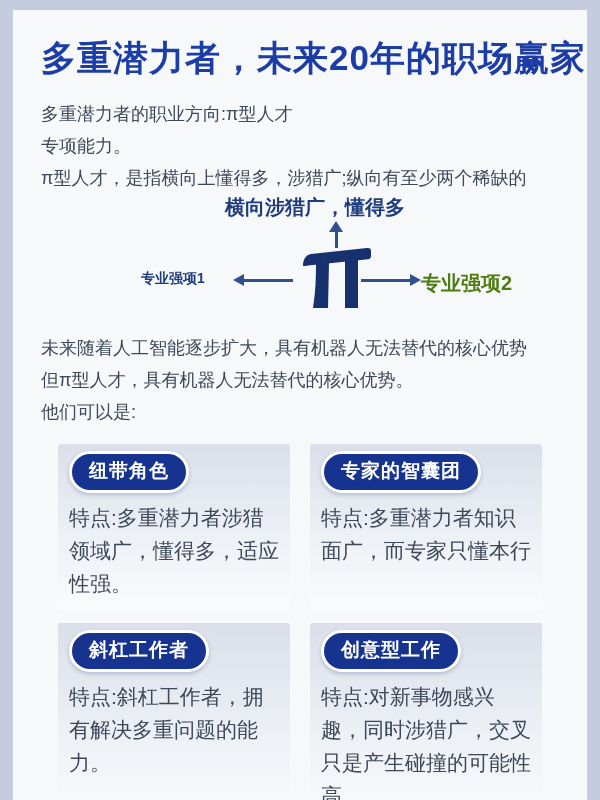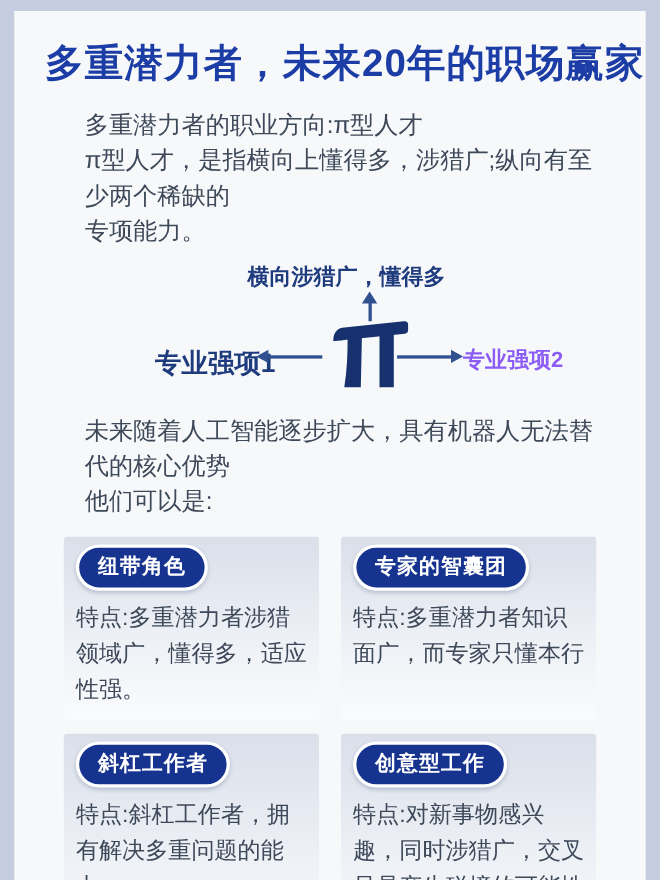--- a/index.html
+++ b/index.html
@@ -9,38 +9,38 @@
     background:#c6cce0;
   }
   .frame{width:600px;height:800px;box-sizing:border-box;padding:10px 13px 0 13px;background:#c6cce0;}
   .page{width:100%;height:790px;box-sizing:border-box;background:#f7f8fa;padding:0 28px;overflow:hidden;}
 
   .title{
     margin:0;padding-top:26px;
     font-size:35px;line-height:44px;font-weight:800;
     color:#1c3da5;letter-spacing:1px;white-space:nowrap;
   }
-  .para{margin-top:18px;font-size:22px;line-height:32px;color:#3d4859;margin-left:36px;}
+  .para{margin-top:18px;font-size:18px;line-height:32px;color:#3d4859;}
   .para .pline{min-height:32px;}
 
   
-  .diagram{position:relative;height:126px;margin-top:12px;}
+  .diagram{position:relative;height:126px;margin-top:0;}
   .diagram-top-label{
     position:absolute;top:0;left:0;right:0;text-align:center;
     padding-left:30px;font-size:20px;font-weight:800;color:#1e3b7e;
   }
   .arrow-up-line{position:absolute;left:294px;top:36px;width:3px;height:18px;background:#30508f;}
   .arrow-up-head{
     position:absolute;left:288px;top:27px;width:0;height:0;
     border-left:7.5px solid transparent;border-right:7.5px solid transparent;
     border-bottom:11px solid #30508f;
   }
   .pi-symbol{position:absolute;left:260px;top:52px;width:72px;height:64px;}
-  .diagram-left-label{position:absolute;left:100px;top:76px;font-size:24px;font-weight:800;color:#1e3b7e;white-space:nowrap;}
-  .diagram-right-label{position:absolute;left:380px;top:76px;font-size:20px;font-weight:800;color:#8b5cf6;white-space:nowrap;}
+  .diagram-left-label{position:absolute;left:100px;top:76px;font-size:14px;font-weight:800;color:#1e3b7e;white-space:nowrap;}
+  .diagram-right-label{position:absolute;left:380px;top:76px;font-size:20px;font-weight:800;color:#4d7c0f;white-space:nowrap;}
   .arrow-left-line{position:absolute;left:202px;top:85px;width:50px;height:3px;background:#30508f;}
   .arrow-left-head{
     position:absolute;left:192px;top:80px;width:0;height:0;
     border-top:6.5px solid transparent;border-bottom:6.5px solid transparent;
     border-right:11px solid #30508f;
   }
   .arrow-right-line{position:absolute;left:320px;top:85px;width:50px;height:3px;background:#30508f;}
   .arrow-right-head{
     position:absolute;left:369px;top:80px;width:0;height:0;
     border-top:6.5px solid transparent;border-bottom:6.5px solid transparent;
@@ -71,22 +71,22 @@
 </head>
 <body>
 
 <div class="frame">
   <div class="page">
 
     <h1 class="title">多重潜力者，未来20年的职场赢家</h1>
 
     <div class="para">
       <div class="pline">多重潜力者的职业方向:π型人才</div>
+      <div class="pline">专项能力。</div>
       <div class="pline">π型人才，是指横向上懂得多，涉猎广;纵向有至少两个稀缺的</div>
-      <div class="pline">专项能力。</div>
     </div>
 
     <div class="diagram">
       <div class="diagram-top-label">横向涉猎广，懂得多</div>
 
       <span class="arrow-up-head"></span>
       <span class="arrow-up-line"></span>
 
       <span class="pi-symbol">
         <svg width="72" height="64" viewBox="0 0 72 64" xmlns="http://www.w3.org/2000/svg" aria-hidden="true">
@@ -102,20 +102,21 @@
       <span class="arrow-left-head"></span>
       <span class="arrow-left-line"></span>
 
       <span class="arrow-right-line"></span>
       <span class="arrow-right-head"></span>
       <div class="diagram-right-label">专业强项2</div>
     </div>
 
     <div class="para body-para">
       <div class="pline">未来随着人工智能逐步扩大，具有机器人无法替代的核心优势</div>
+      <div class="pline">但π型人才，具有机器人无法替代的核心优势。</div>
       <div class="pline">他们可以是:</div>
     </div>
 
     <div class="cards">
 
       <div class="card">
         <div class="pill-wrap">
           <span class="pill">纽带角色</span>
         </div>
         <div class="card-desc">特点:多重潜力者涉猎领域广，懂得多，适应性强。</div>

